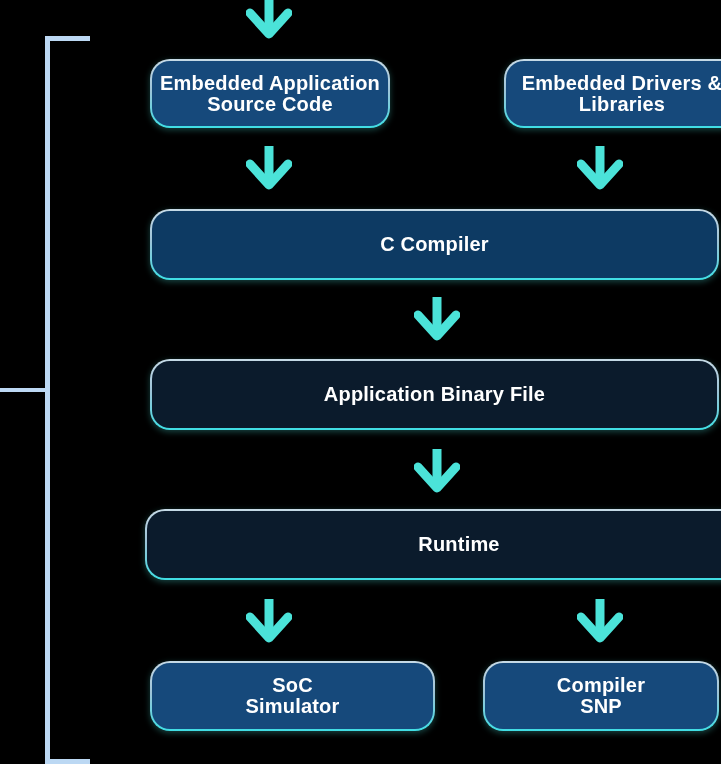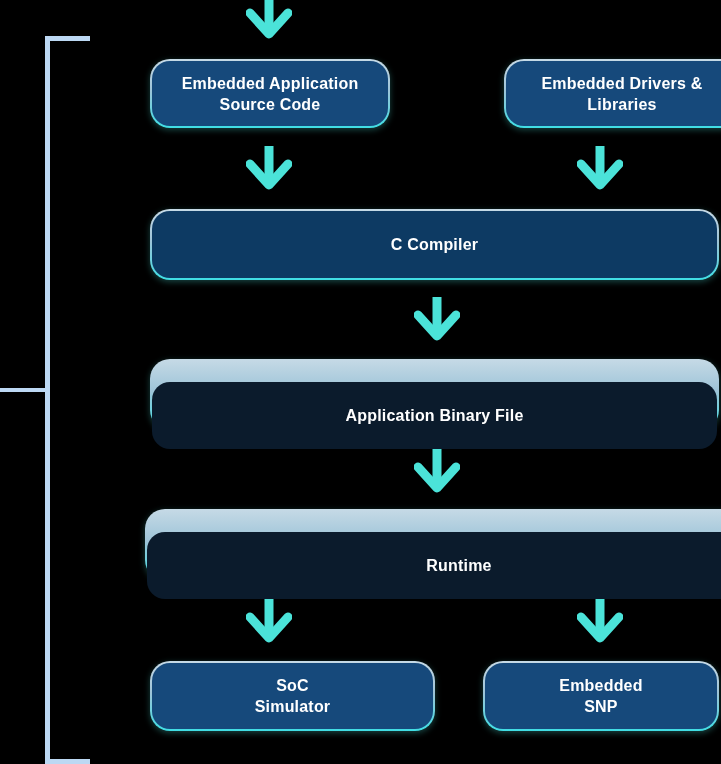--- a/index.html
+++ b/index.html
@@ -28,29 +28,29 @@
     height: 100%;
     border-radius: 18px;
     display: flex;
     align-items: center;
     justify-content: center;
     text-align: center;
     box-sizing: border-box;
   }
   .node-label {
     color: var(--text, #fff);
-    font-size: 16px;
+    font-size: 20px;
     font-weight: 600;
     line-height: 21px;
     letter-spacing: 0.2px;
     white-space: pre-line;
   }
   .fill-blue .node-inner   { background: var(--node-fill-blue); }
   .fill-medium .node-inner { background: var(--node-fill-medium); text-align: right; }
-  .fill-dark .node-inner   { background: var(--node-fill-dark); margin-top: 21px; }
+  .fill-dark .node-inner   { background: var(--node-fill-dark); }
 
   
   .arrow {
     position: absolute;
     width: 46px;
     height: 46px;
   }
   .arrow path { stroke: var(--arrow); fill: none; }
 
   
@@ -130,16 +130,16 @@
 
 <div class="node fill-blue" style="left:150px; top:661px; width:285px; height:70px">
   <div class="node-inner">
     <span class="node-label">SoC
 Simulator</span>
   </div>
 </div>
 
 <div class="node fill-blue" style="left:483px; top:661px; width:236px; height:70px">
   <div class="node-inner">
-    <span class="node-label">Embedded
+    <span class="node-label">Compiler
 SNP</span>
   </div>
 </div>
 
 </body></html>

